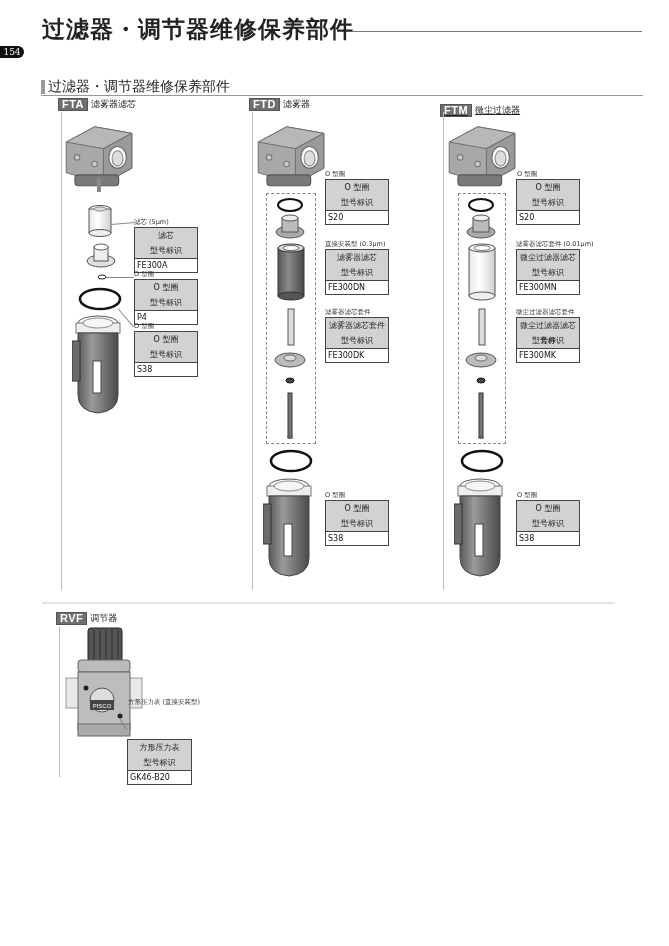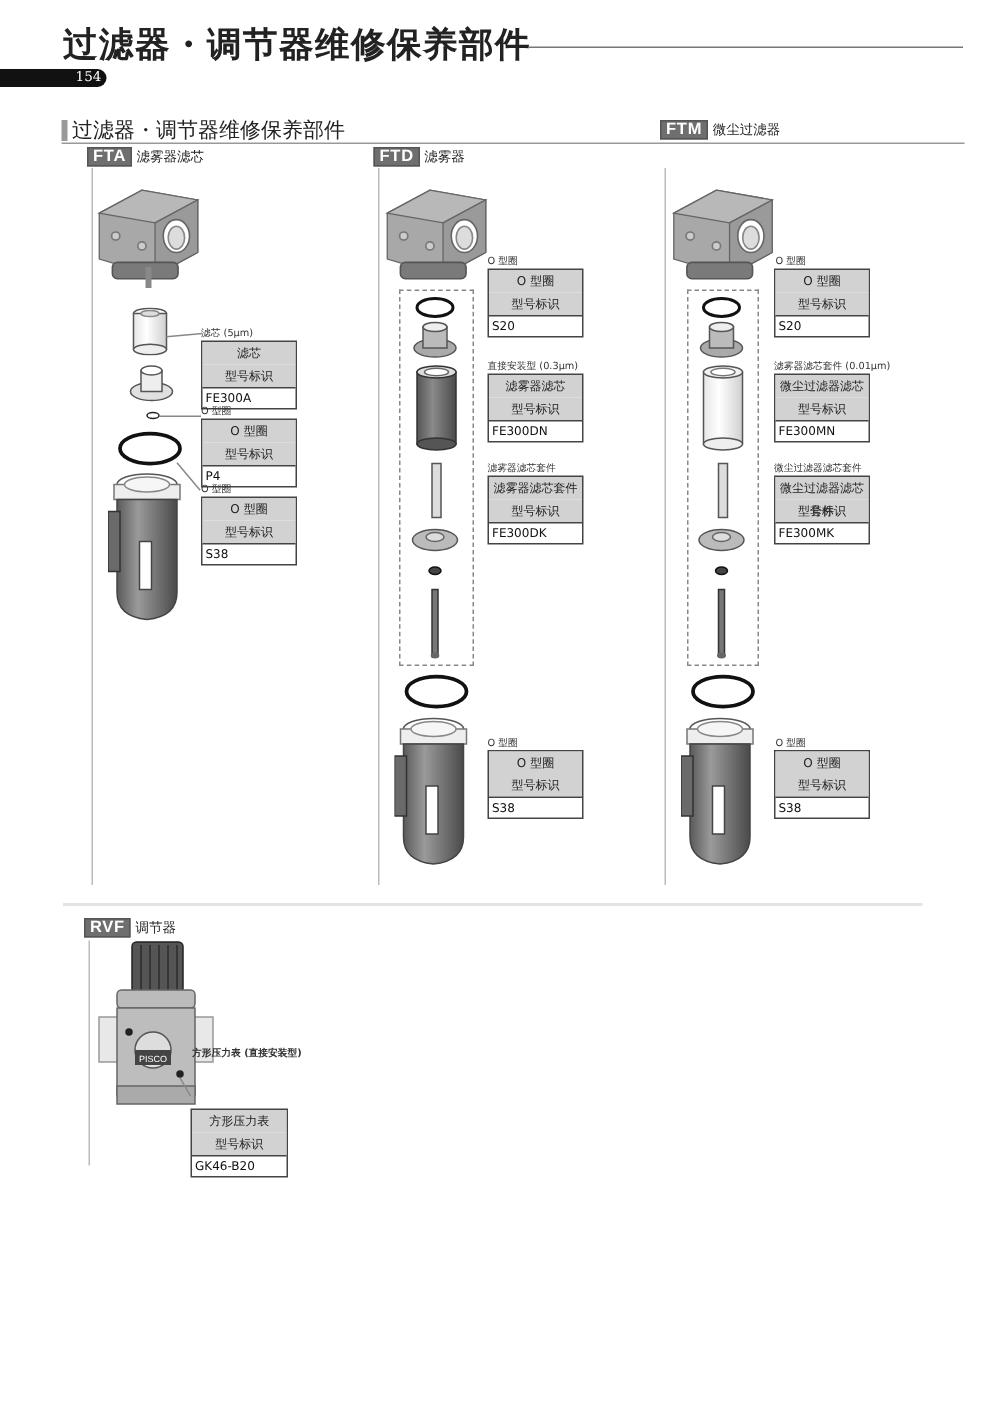--- a/index.html
+++ b/index.html
@@ -2,21 +2,21 @@
 <html><head>
 <meta charset="utf-8">
 <style>
   html, body { margin:0; padding:0; background:#fff; }
   body { width:669px; height:946px; position:relative; overflow:hidden;
          font-family:"DejaVu Sans", "Liberation Sans", sans-serif; color:#222; }
   .abs { position:absolute; }
   .page-title { left:42px; top:14px; font-size:23px; font-weight:bold; color:#222; letter-spacing:1px; white-space:nowrap; }
   .title-rule { left:352px; top:31px; width:290px; height:1px; background:#777; }
   .page-num { left:0; top:46px; width:24px; height:12px; background:#111; color:#fff; font-family:"DejaVu Serif", serif;
-              font-size:9px; line-height:12px; text-align:center; border-radius:0 6px 6px 0;padding-left:47px; }
+              font-size:9px; line-height:12px; text-align:center; border-radius:0 6px 6px 0; }
   .section-title { left:41px; top:78px; font-size:14px; color:#222; white-space:nowrap; padding-left:7px; }
   .section-title:before { content:""; position:absolute; left:0; top:2px; width:4px; height:14px; background:#999; }
   .section-rule { left:41px; top:95px; width:602px; height:1px; background:#999; }
   .col-head { white-space:nowrap; font-size:9px; color:#222; display:flex; align-items:center; }
   .badge { background:#6f6f6f; color:#fff; font-weight:bold; font-size:11px; line-height:11px; padding:0 3px; margin-right:3px;
            letter-spacing:0.5px; font-family:"Liberation Sans", sans-serif; border:1px solid #555; }
   .vline { width:1px; background:#bbb; }
   .hsep { left:42px; top:602px; width:573px; height:2px; background:#e4e4e4; }
   .callout { font-size:6.5px; color:#333; white-space:nowrap; }
   .lbox { border:1px solid #444; background:#fff; font-size:8px; }
@@ -224,21 +224,21 @@
   <div class="r2">型号标识</div>
   <div class="r3">FE300DK</div>
 </div>
 <div class="abs callout" style="left:325px; top:491px;">O 型圈</div>
 <div class="abs lbox" style="left:325px; top:500px; width:62px;">
   <div class="r1">O 型圈</div>
   <div class="r2">型号标识</div>
   <div class="r3">S38</div>
 </div>
 
-<div class="abs col-head" style="left:440px; top:80px;">
+<div class="abs col-head" style="left:440px; top:104px;text-decoration:underline;">
   <span class="badge">FTM</span>
   <span>微尘过滤器</span>
 </div>
 <div class="abs vline" style="left:443px; top:112px; height:478px;"></div>
 
 <div class="abs" style="left:447px; top:118px;">
   <svg width="70" height="70" viewBox="0 0 64 64">
       <use href="#headblock"></use>
     </svg>
 </div>
@@ -343,19 +343,19 @@
     <rect x="2" y="52" width="76" height="30" fill="#e8e8e8" stroke="#999"></rect>
     <rect x="14" y="46" width="52" height="58" fill="#bdbdbd" stroke="#666"></rect>
     <circle cx="38" cy="74" r="12" fill="#ddd" stroke="#555"></circle>
     <rect x="26" y="74" width="24" height="10" fill="#444"></rect>
     <text x="38" y="82" font-size="6" fill="#fff" text-anchor="middle" font-family="Liberation Sans, sans-serif">PISCO</text>
     <circle cx="22" cy="62" r="2.5" fill="#222"></circle>
     <circle cx="56" cy="90" r="2.5" fill="#222"></circle>
     <rect x="14" y="98" width="52" height="12" fill="#aaa" stroke="#666"></rect>
   </svg>
 </div>
-<div class="abs callout" style="left:128px; top:698px;font-weight:bold;">方形压力表 (直接安装型)</div>
+<div class="abs callout" style="left:128px; top:698px;">方形压力表 (直接安装型)</div>
 <div class="abs leader" style="left:120px; top:718px; width:14px; transform:rotate(60deg);"></div>
 <div class="abs lbox" style="left:127px; top:739px; width:63px;">
   <div class="r1">方形压力表</div>
   <div class="r2">型号标识</div>
   <div class="r3">GK46-B20</div>
 </div>
 
 </body></html>

